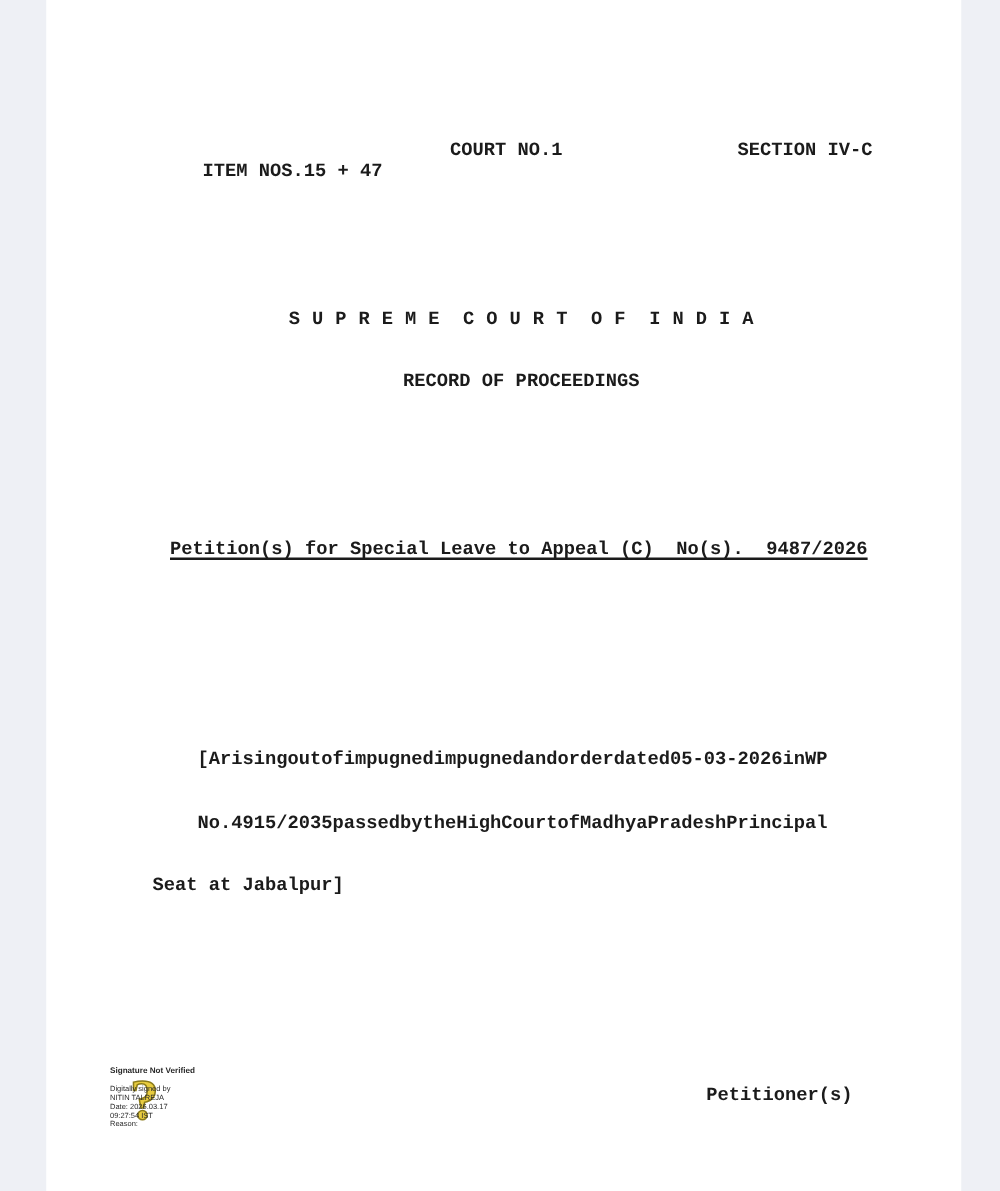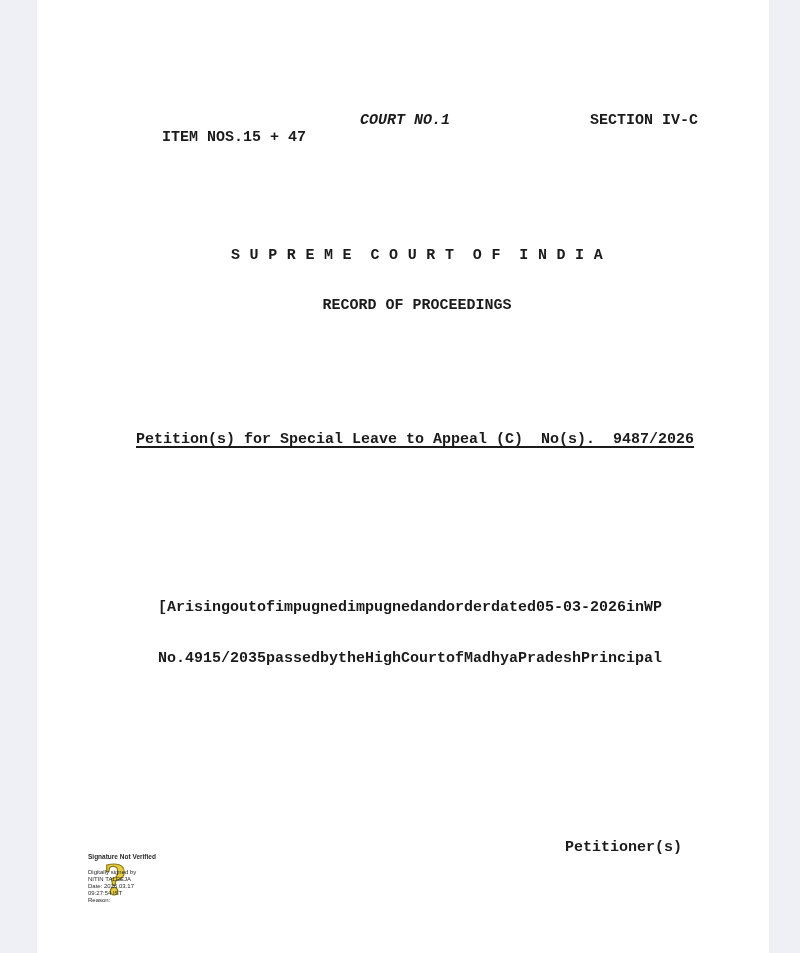--- a/index.html
+++ b/index.html
@@ -22,39 +22,39 @@
     width: 604px;
     font: bold 15px "Liberation Mono", "DejaVu Sans Mono", monospace;
     line-height: 16.8px;
     color: #1b1b1b;
     white-space: pre;
   }
   .line { height: 16.8px; margin-left: 14px; }
   .blank { height: 16.8px; }
   
   .hdr-row { position: relative; height: 16.8px; }
-  .hdr-court { position: absolute; left: 252px; top: 0; font-style: italic; }
+  .hdr-court { position: absolute; left: 252px; top: 0; }
   .hdr-section { position: absolute; right: 14px; top: 0; }
   
   .center { text-align: center; }
   .spread { letter-spacing: 0.3px; }
   
   .u {
     display: inline-block;
     text-decoration: underline;
     text-underline-offset: 3px;
     text-decoration-thickness: 1.5px;
   }
   .indent3 { margin-left: 28px; }
   
   .jline { display: flex; justify-content: center; height: 16.8px; white-space: normal; }
   .jline span { white-space: pre; }
   
   .party-row { position: relative; height: 16.8px; }
-  .party-label { position: absolute; right: 30px; top: 0; margin-top: 21px; }
+  .party-label { position: absolute; right: 30px; top: 0; }
   
   .stamp {
     position: absolute;
     left: 51px; top: 853px;
     width: 100px; height: 66px;
     font-family: "Liberation Sans", sans-serif;
   }
   .stamp-qmark {
     position: absolute;
     left: 16px; top: 4px;
@@ -120,20 +120,21 @@
           <span>passed</span>
           <span>by</span>
           <span>the</span>
           <span>High</span>
           <span>Court</span>
           <span>of</span>
           <span>Madhya</span>
           <span>Pradesh</span>
           <span>Principal</span>
         </div>
+      <div class="line">Seat at Jabalpur]</div>
     </div>
     <div class="blank"></div>
 
     
     <div class="party-row">
       <span class="party-label">Petitioner(s)</span>
     </div>
     <div class="blank"></div>
     
     

